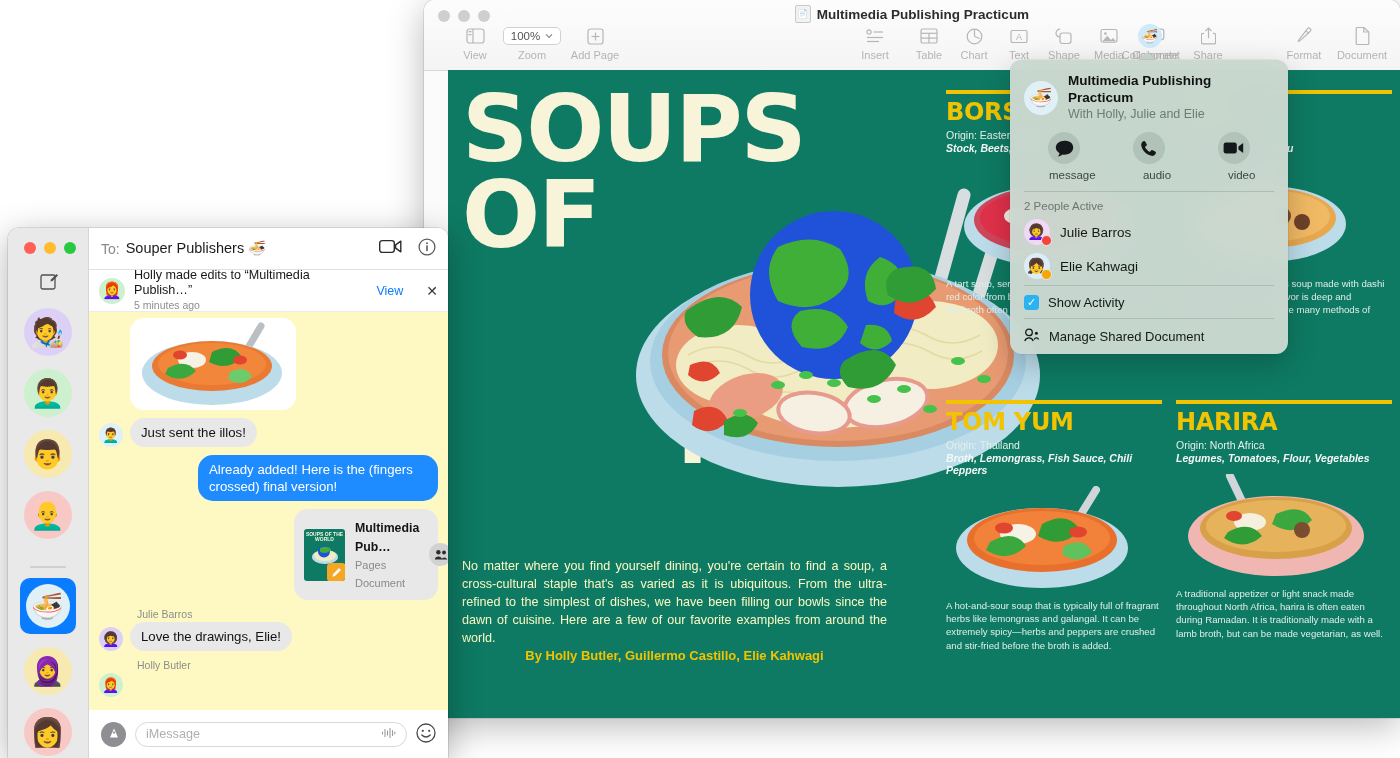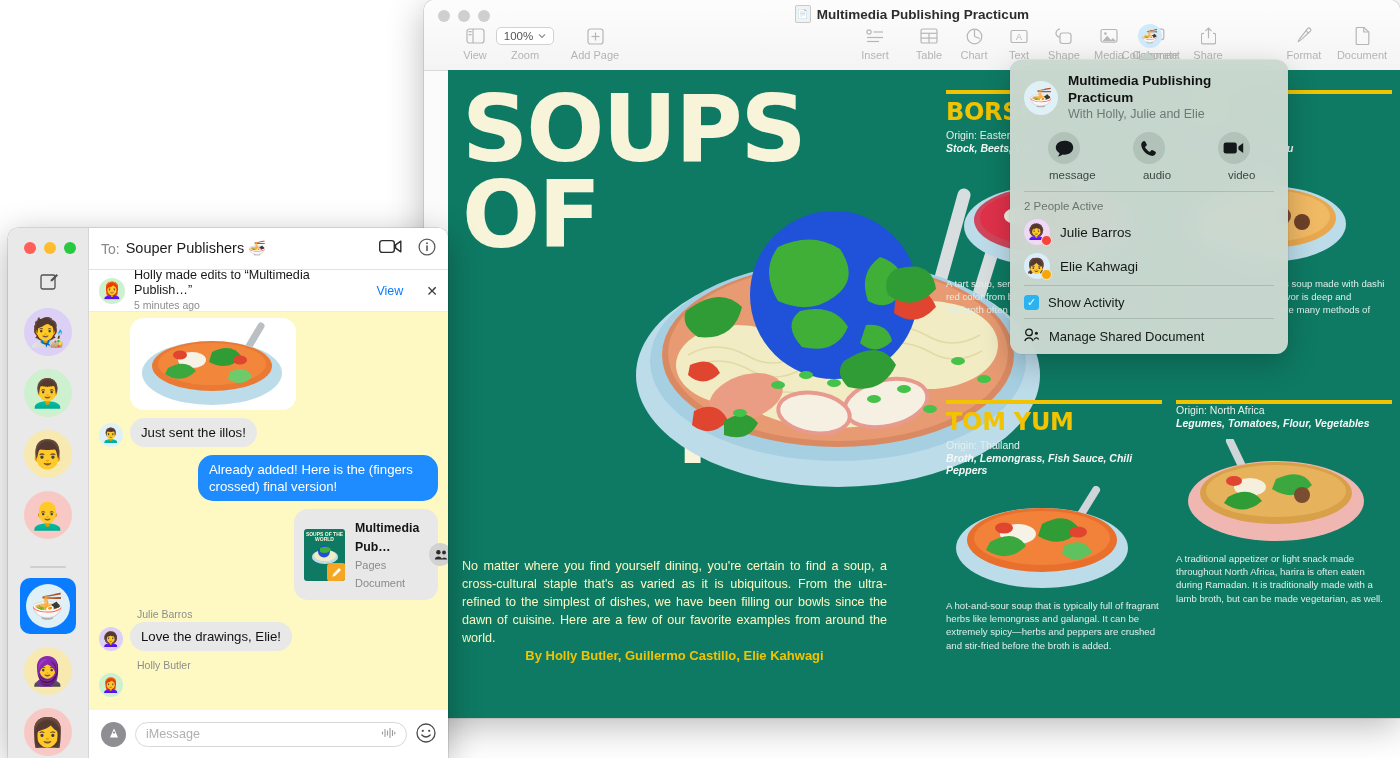--- a/index.html
+++ b/index.html
@@ -265,21 +265,21 @@
         <svg width="19" height="16" viewBox="0 0 19 16">
             <rect class="tb-icon" x="1" y="1" width="17" height="14" rx="2.5"></rect>
             <line class="tb-icon" x1="7" y1="1" x2="7" y2="15"></line>
             <rect x="2.6" y="3" width="3" height="1.3" fill="#b6b6b6"></rect>
             <rect x="2.6" y="6" width="3" height="1.3" fill="#b6b6b6"></rect>
           </svg>
       </span>
       <span class="lbl">View</span>
     </div>
 
-    <div class="tb-item" style="left:66px;">
+    <div class="tb-item" style="left:73px;">
       <span class="glyph">
         <span class="zoom-pop">
           <span>100%</span>
           <svg width="8" height="6" viewBox="0 0 8 6">
               <path d="M1 1.4L4 4.4L7 1.4" stroke="#8a8a8a" stroke-width="1.2" fill="none"></path>
             </svg>
         </span>
       </span>
       <span class="lbl">Zoom</span>
     </div>
@@ -546,20 +546,21 @@
           <path d="M118 60 q20 -10 28 6 q-14 14 -30 2Z" fill="#5fc25e"></path>
           <ellipse cx="58" cy="42" rx="9" ry="5.5" fill="#e0452f"></ellipse>
           <ellipse cx="132" cy="46" rx="9" ry="5.5" fill="#e0452f"></ellipse>
         </svg>
       </div>
       <div class="desc">A hot-and-sour soup that is typically full of fragrant herbs like lemongrass and galangal. It can be extremely spicy—herbs and peppers are crushed and stir-fried before the broth is added.</div>
     </div>
 
     <div class="recipe" id="rec-harira">
       <div class="rule"></div>
+      <h3>HARIRA</h3>
       <div class="origin">Origin: North Africa</div>
       <div class="ingr">Legumes, Tomatoes, Flour, Vegetables</div>
       <div class="bowl-img">
         <svg width="200" height="105" viewBox="0 0 200 105">
           <line x1="54" y1="2" x2="74" y2="44" stroke="#cfd5d8" stroke-width="8" stroke-linecap="round"></line>
           <ellipse cx="100" cy="62" rx="88" ry="40" fill="#f0b7b2"></ellipse>
           <ellipse cx="100" cy="54" rx="76" ry="31" fill="#d9a04a"></ellipse>
           <ellipse cx="100" cy="52" rx="70" ry="26" fill="#e6b35c"></ellipse>
           <ellipse cx="74" cy="48" rx="16" ry="9" fill="#f5efdd"></ellipse>
           <path d="M100 40 q26 -12 36 6 q-18 18 -40 4Z" fill="#3aa83f"></path>

